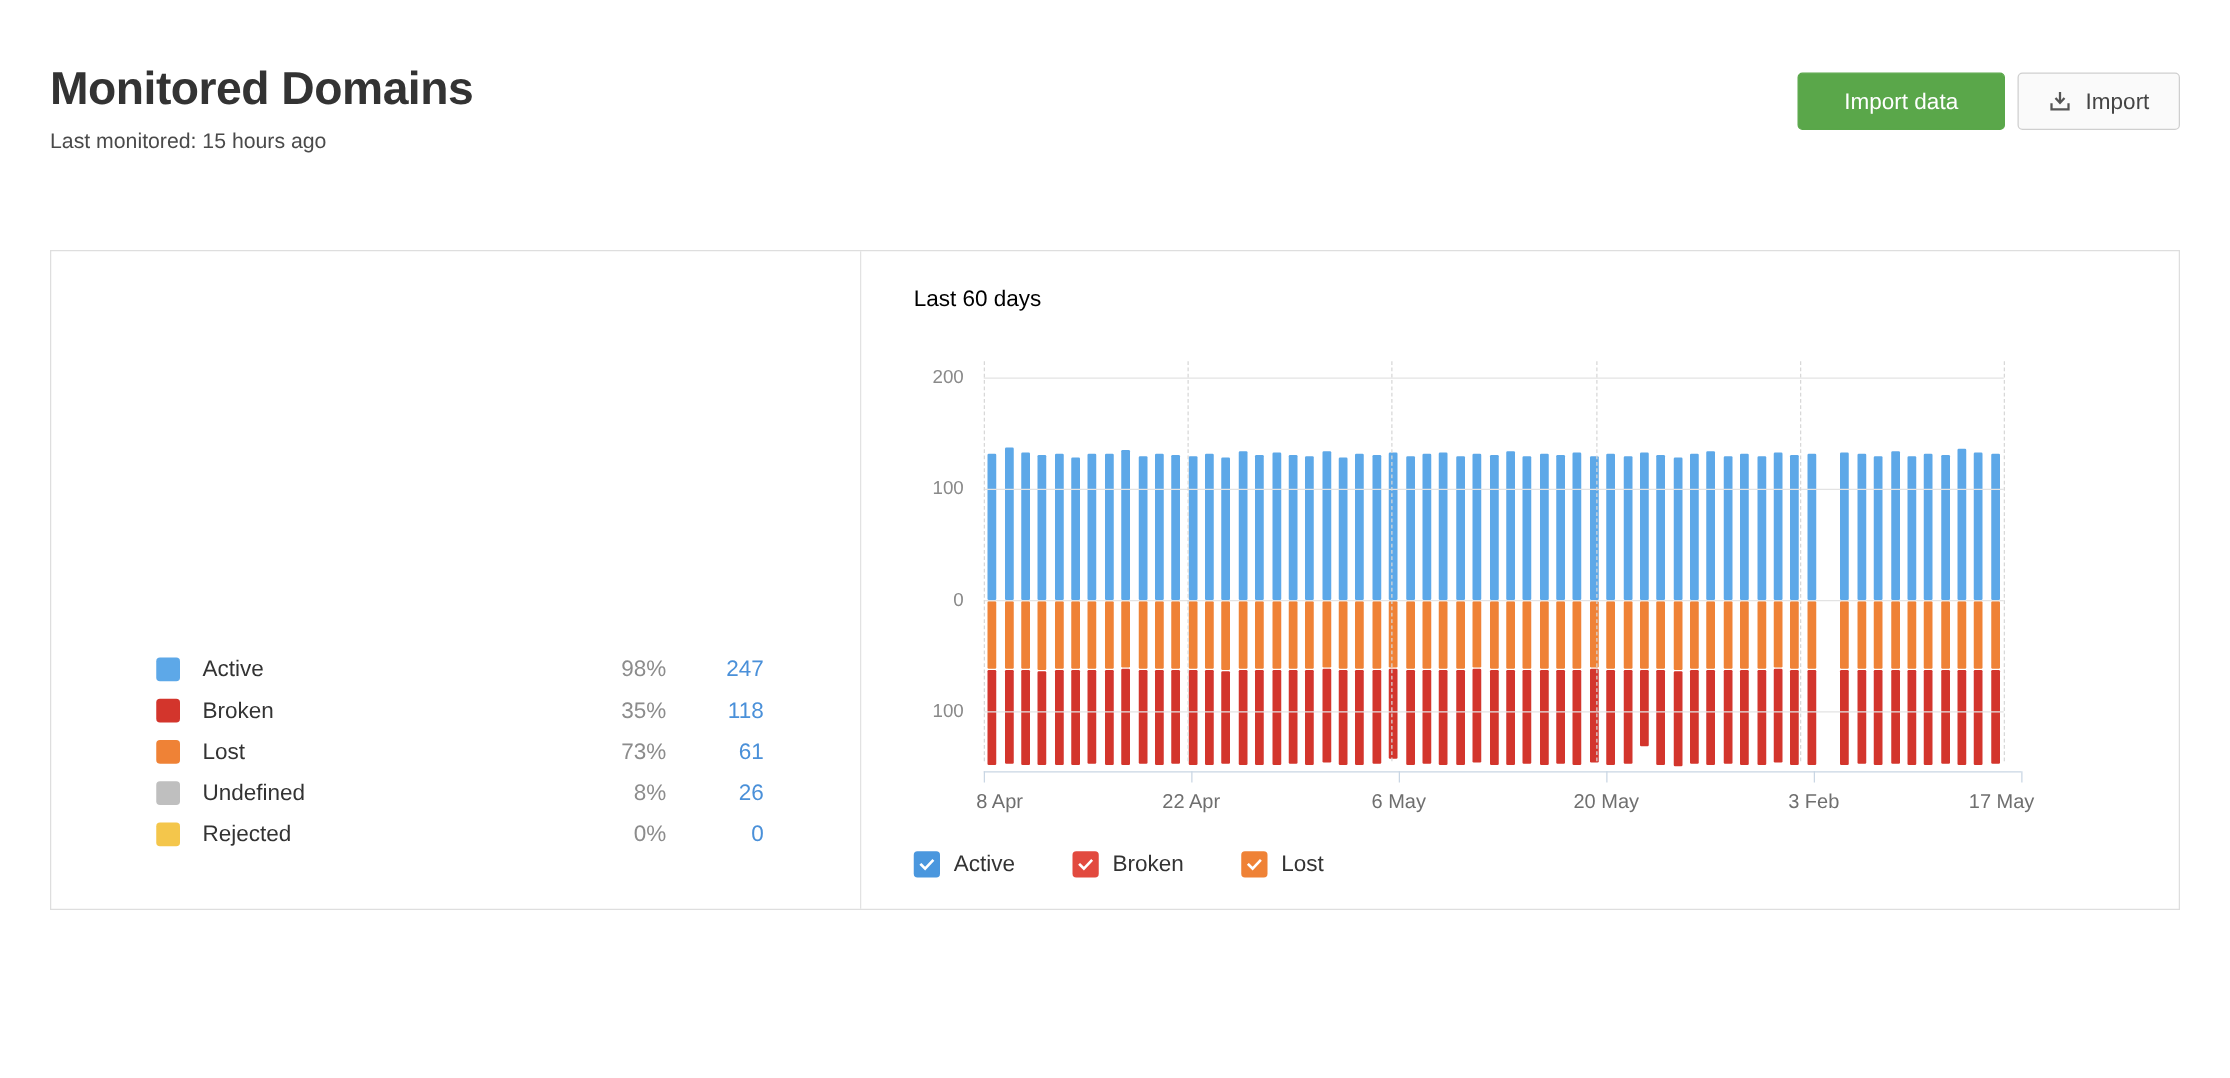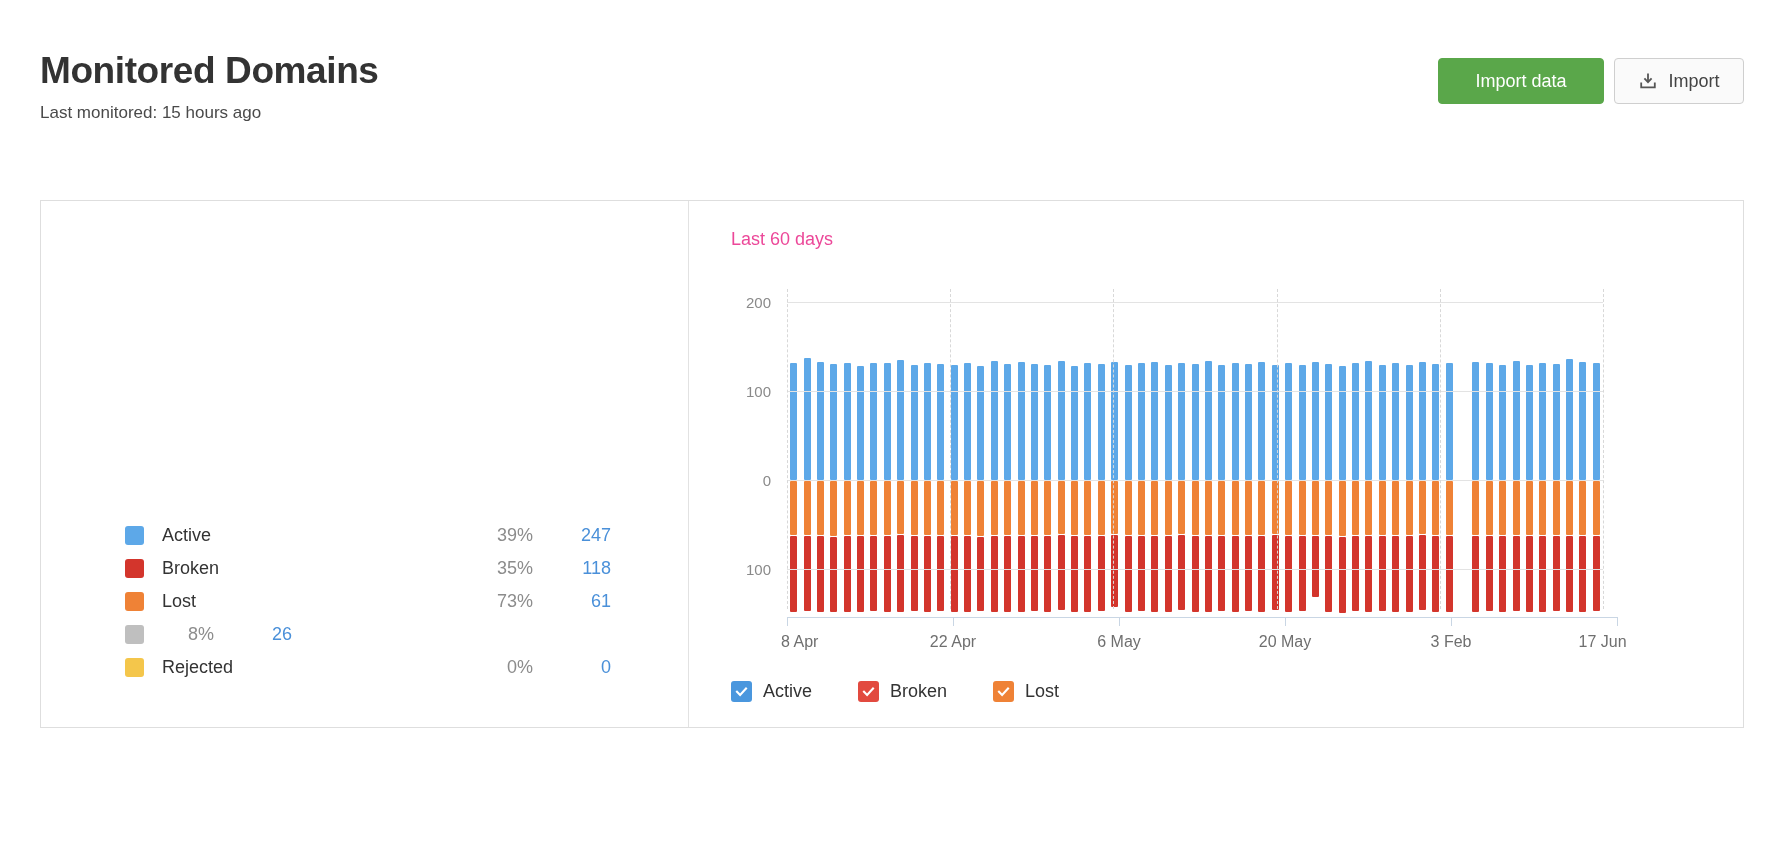--- a/index.html
+++ b/index.html
@@ -89,21 +89,21 @@
   .legend-pct {
     font-size: 18px; color: #8c8c8c; width: 70px; text-align: right;
   }
   .legend-count {
     font-size: 18px; color: #4a90d9; width: 78px; text-align: right;
   }
 
   
   .chart-title {
     position: absolute; left: 42px; top: 28px;
-    font-size: 18px; color: #ec4899;
+    font-size: 18px; color: #000000;
   }
   .plot {
     position: absolute; left: 42px; top: 88px;
     width: 872px; height: 320px;
   }
   .y-axis {
     position: absolute; left: 0; top: 0; width: 48px; height: 320px;
   }
   .y-tick {
     position: absolute; right: 8px; font-size: 15px; color: #8a8a8a;
@@ -180,37 +180,38 @@
 
   <div class="card">
 
     <div class="card-left">
 
 
       <div class="legend" id="legend-list">
           <div class="legend-row">
             <span class="legend-swatch" style="background:#5da8e8"></span>
             <span class="legend-label">Active</span>
-            <span class="legend-pct">39%</span>
+            <span class="legend-pct">98%</span>
             <span class="legend-count">247</span>
           </div>
           <div class="legend-row">
             <span class="legend-swatch" style="background:#d3352c"></span>
             <span class="legend-label">Broken</span>
             <span class="legend-pct">35%</span>
             <span class="legend-count">118</span>
           </div>
           <div class="legend-row">
             <span class="legend-swatch" style="background:#ef8236"></span>
             <span class="legend-label">Lost</span>
             <span class="legend-pct">73%</span>
             <span class="legend-count">61</span>
           </div>
           <div class="legend-row">
             <span class="legend-swatch" style="background:#bfbfbf"></span>
+            <span class="legend-label">Undefined</span>
             <span class="legend-pct">8%</span>
             <span class="legend-count">26</span>
           </div>
           <div class="legend-row">
             <span class="legend-swatch" style="background:#f4c64b"></span>
             <span class="legend-label">Rejected</span>
             <span class="legend-pct">0%</span>
             <span class="legend-count">0</span>
           </div>
         </div>
@@ -549,21 +550,21 @@
           <div class="x-tick-label" style="left: 0%; transform: translateX(-6px);">8 Apr</div>
           <div class="x-tick-mark" style="left: 20%;"></div>
           <div class="x-tick-label" style="left: 20%;">22 Apr</div>
           <div class="x-tick-mark" style="left: 40%;"></div>
           <div class="x-tick-label" style="left: 40%;">6 May</div>
           <div class="x-tick-mark" style="left: 60%;"></div>
           <div class="x-tick-label" style="left: 60%;">20 May</div>
           <div class="x-tick-mark" style="left: 80%;"></div>
           <div class="x-tick-label" style="left: 80%;">3 Feb</div>
           <div class="x-tick-mark" style="left: 100%;"></div>
-          <div class="x-tick-label" style="left: 100%; transform: translateX(-80%);">17 Jun</div>
+          <div class="x-tick-label" style="left: 100%; transform: translateX(-80%);">17 May</div>
         </div>
 
       <div class="series-legend" id="series-legend">
           <div class="series-item">
             <span class="checkbox" style="background:#4a97de">
               <svg width="15" height="15" viewBox="0 0 15 15">
                 <path d="M3 7.8 L6.1 10.9 L12 4.6" stroke="#ffffff" stroke-width="2.1" fill="none" stroke-linecap="square"></path>
               </svg>
             </span>
             <span class="series-label">Active</span>

